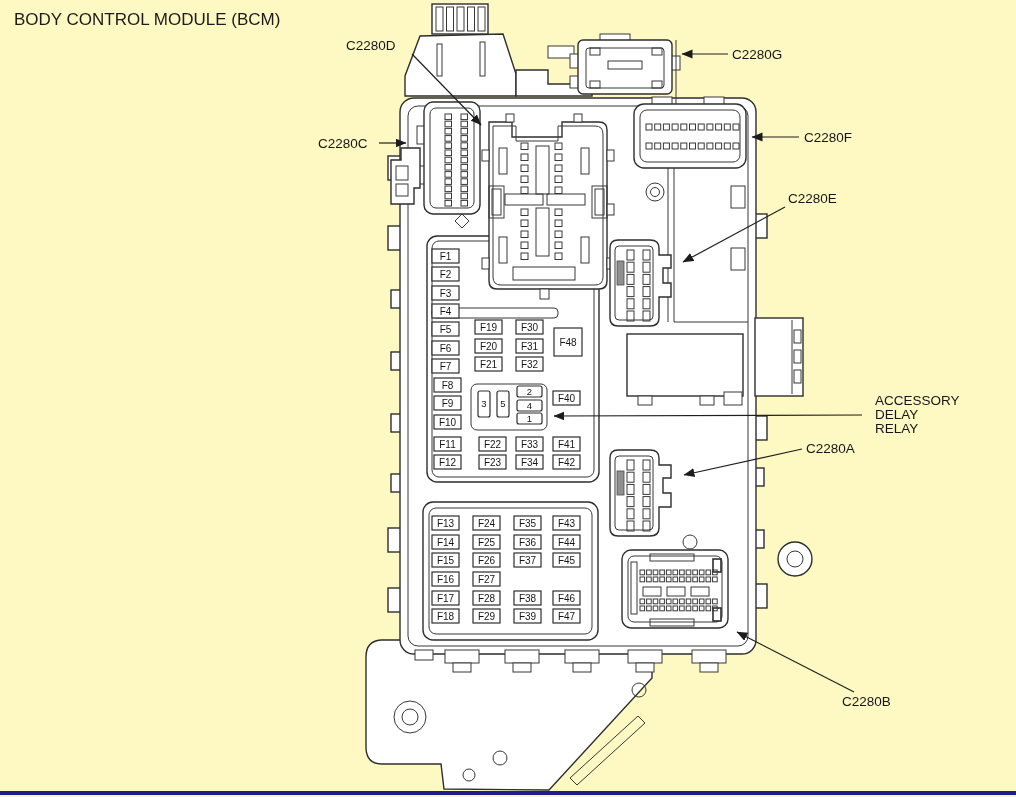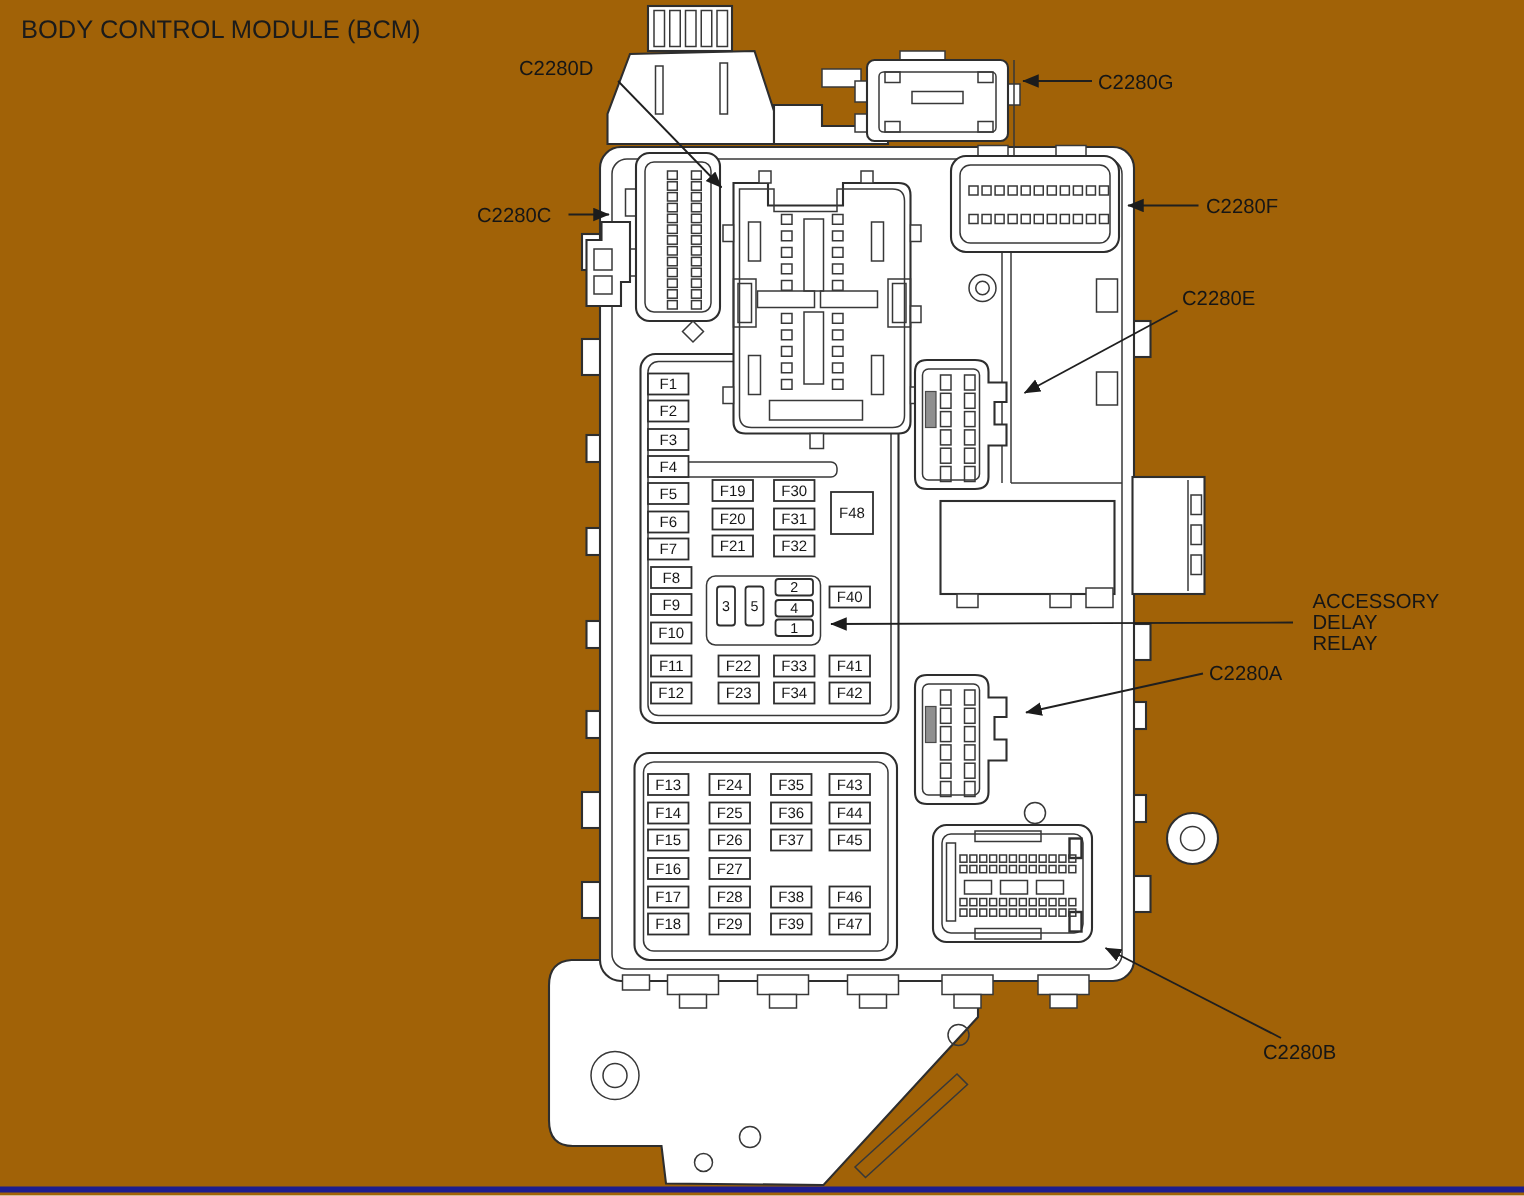--- a/index.html
+++ b/index.html
@@ -1,16 +1,16 @@
 <!DOCTYPE html>
 <html><head>
 <meta charset="utf-8">
 <style>
   html,body{margin:0;padding:0;background:#fff;width:1016px;height:797px;overflow:hidden;}
-  #stage{position:relative;width:1016px;height:797px;background:#a16207;}
+  #stage{position:relative;width:1016px;height:797px;background:#fef9c3;}
   svg{display:block;}
   .title{font:17px "Liberation Sans", sans-serif;fill:#1b1b1b;}
   .callout{font:13.5px "Liberation Sans", sans-serif;fill:#161616;}
   .fusetext{font:10px "Liberation Sans", sans-serif;fill:#161616;}
   .pintext{font:9.5px "Liberation Sans", sans-serif;fill:#161616;}
   .outline{fill:#ffffff;stroke:#2e2e2e;stroke-width:1.4;}
   .thin{fill:none;stroke:#383838;stroke-width:1;}
   .detail{fill:#ffffff;stroke:#383838;stroke-width:1;}
   .fusebox{fill:#ffffff;stroke:#2e2e2e;stroke-width:1.2;}
   .leader{fill:none;stroke:#1f1f1f;stroke-width:1.2;}

